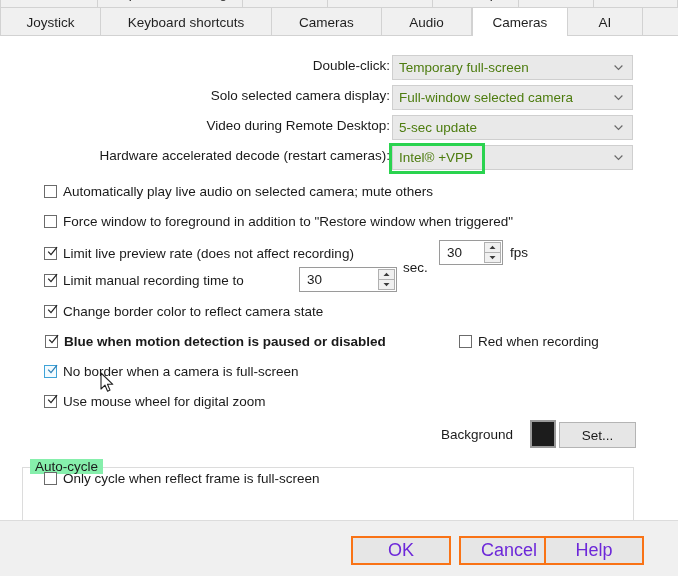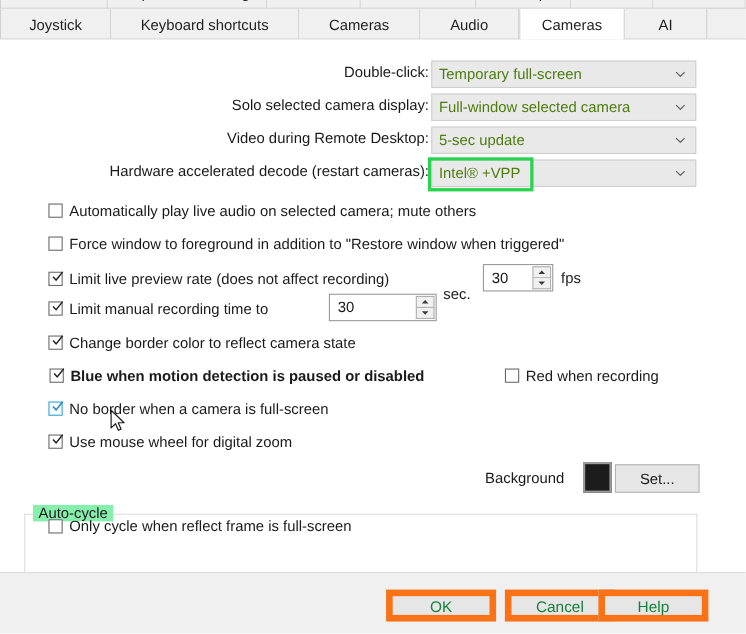--- a/index.html
+++ b/index.html
@@ -274,27 +274,27 @@
     height: 56px;
     background: #f0f0f0;
     border-top: 1px solid #dcdcdc;
   }
   .fbtn {
     position: absolute;
     top: 15px;
     width: 100px;
     height: 29px;
     background: #e6e6e6;
-    border: 6px solid #f97316;
+    border: 2px solid #f97316;
     box-sizing: border-box;
     display: flex;
     align-items: center;
     justify-content: center;
-    font-size: 14px;
-    color: #15803d;
+    font-size: 18px;
+    color: #6d28d9;
   }
   #btn-ok     { left: 351px; }
   #btn-cancel { left: 459px; }
   #btn-help   { left: 544px; text-align: center; }
 
   
   #cursor {
     position: absolute;
     left: 100px;
     top: 372px;

